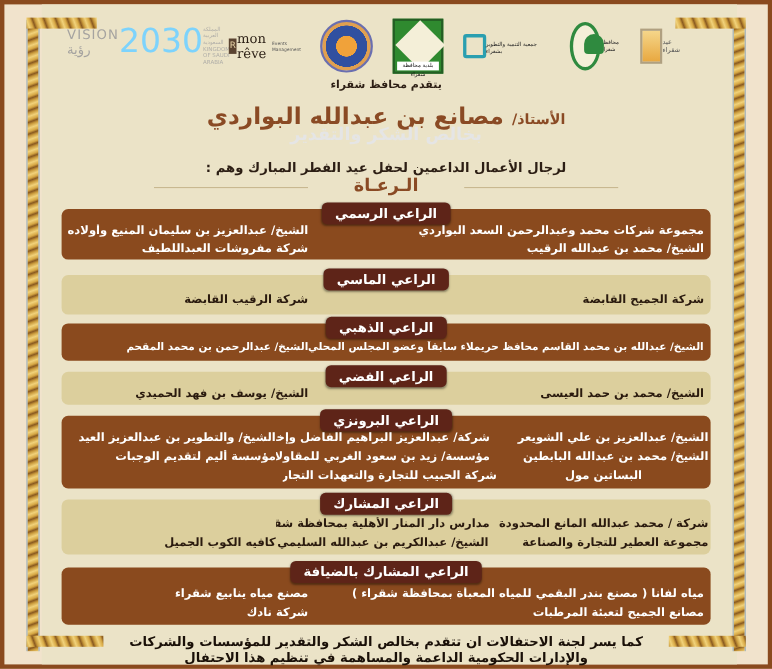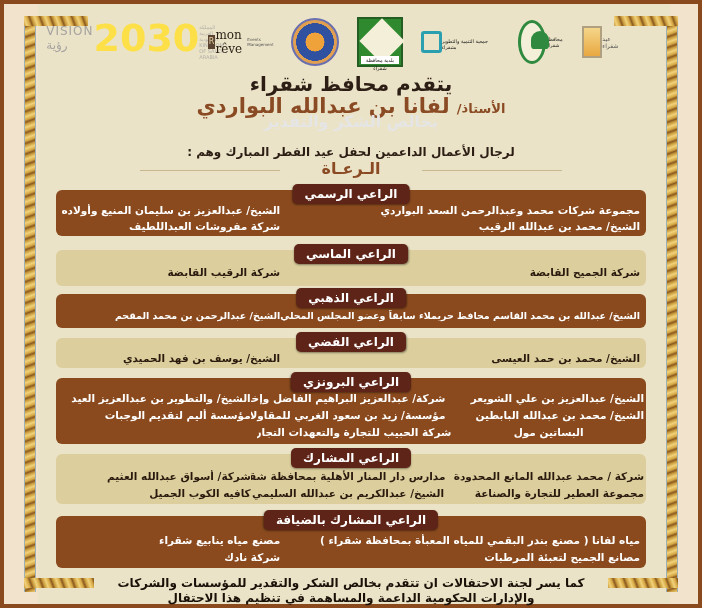--- a/index.html
+++ b/index.html
@@ -33,21 +33,21 @@
     .rope-h.bl { left: 24px; bottom: 20px; width: 70px; }
     .rope-h.br { right: 24px; bottom: 20px; width: 70px; }
 
     .logos {
       position: absolute; top: 14px; left: 80px; right: 80px; height: 56px;
       display: flex; align-items: center; justify-content: space-between;
     }
     .logo { display: flex; flex-direction: row; align-items: center; justify-content: center; }
     .vision { color: #a5a3a0; width: 110px; align-items: flex-start; }
     .vision .v-top { font-size: 12px; letter-spacing: 1px; }
-    .vision .v-num { font-size: 38px; font-weight: bold; line-height: 28px; color: #fde047; }
+    .vision .v-num { font-size: 30px; font-weight: normal; line-height: 28px; color: #7dd3fc; }
     .vision .v-sub { font-size: 5px; color: #b0aea8; }
     .monreve { width: 66px; }
     .monreve .mr-box { width: 14px; height: 14px; background: #5a4330; color: #e8d5a8; font-size: 8px; text-align:center; line-height: 14px; }
     .monreve .mr-name { font-family: "DejaVu Serif", serif; font-size: 12px; color: #2a1e14; }
     .monreve .mr-sub { font-size: 4px; color: #555; }
     .circle-logo {
       width: 48px; height: 48px; border-radius: 50%;
       background: radial-gradient(circle, #f0a23a 0 30%, #3050a0 31% 60%, #e0a050 61% 72%, #5060a0 73%);
       border: 2px solid #6a6fb0;
     }
@@ -59,21 +59,21 @@
     .tanmia .tn-txt { font-size: 5px; color: #222; margin-top: 3px; }
     .emblem { width: 46px; }
     .emblem .em-circle { width: 44px; height: 44px; border-radius: 50%; border: 3px solid #2f8a3f; background: #f4efd8; position: relative; }
     .emblem .em-circle::after { content:""; position:absolute; left:10px; top:8px; width:18px; height:18px; background: #2f8a3f; border-radius: 50% 50% 20% 20%; }
     .emblem .em-txt { font-size: 5px; color:#222; }
     .eid-logo { width: 40px; }
     .eid-logo .ed-box { width: 26px; height: 32px; background: linear-gradient(#f5d68a, #e8a840); border: 2px solid #b0a080; }
     .eid-logo .ed-txt { font-size: 6px; color:#555; }
 
     .headline { position: absolute; left: 0; right: 0; text-align: center; direction: rtl; }
-    .h1 { top: 72px; font-size: 20px; color: #2c1e14; font-weight: bold; }
+    .h1 { top: 72px; font-size: 10px; color: #2c1e14; font-weight: bold; }
     .h2 { top: 94px; font-size: 21px; color: #8a4a24; font-weight: bold; }
     .h2 .pre { font-size: 13px; }
     .h3 { top: 112px; font-size: 16px; color: #e5e5e5; font-weight: bold; }
     .h4 { top: 145px; font-size: 12px; color: #2c1e14; font-weight: bold; }
     .h5 { top: 159px; font-size: 16px; color: #8a4a24; font-weight: bold; letter-spacing: 4px; }
     .h5-line { position: absolute; top: 170px; height: 1px; background: #c8b890; }
 
     .sections { position: absolute; left: 56px; right: 56px; top: 182px; }
     .section {
       position: absolute; left: 0; right: 0; border-radius: 6px;
@@ -146,21 +146,21 @@
   </div>
   <div class="logo eid-logo">
     <div class="ed-box"></div>
     <div class="ed-txt">عيد شقراء</div>
   </div>
 </div>
 
 <div class="headline h1">يتقدم محافظ شقراء</div>
 <div class="headline h2">
   <span class="pre">الأستاذ/</span>
-  <span>لفانا بن عبدالله البواردي</span>
+  <span>مصانع بن عبدالله البواردي</span>
 </div>
 <div class="headline h3">بخالص الشكر والتقدير</div>
 <div class="headline h4">لرجال الأعمال الداعمين لحفل عيد الفطر المبارك وهم :</div>
 <div class="h5-line" style="left:140px;width:140px;"></div>
 <div class="h5-line" style="right:140px;width:140px;"></div>
 <div class="headline h5">الـرعـاة</div>
 
 <div class="sections">
 
   <div class="section dark" style="top:8px;height:46px;">
@@ -215,21 +215,20 @@
       <div class="cell c2">البساتين مول</div>
       <div class="cell c3">شركة الحبيب للتجارة والتعهدات التجارية</div>
     </div>
   </div>
 
   <div class="section light" style="top:272px;height:50px;">
     <div class="section-title">الراعي المشارك</div>
     <div class="row cols3" style="top:16px;">
       <div class="cell c1">شركة / محمد عبدالله المانع المحدودة</div>
       <div class="cell c2">مدارس دار المنار الأهلية بمحافظة شقراء</div>
-      <div class="cell c3">شركة/ أسواق عبدالله العثيم</div>
     </div>
     <div class="row cols3" style="top:33px;">
       <div class="cell c1">مجموعة العطير للتجارة والصناعة</div>
       <div class="cell c2">الشيخ/ عبدالكريم بن عبدالله السليمي</div>
       <div class="cell c3">كافيه الكوب الجميل</div>
     </div>
   </div>
 
   <div class="section dark" style="top:334px;height:52px;">
     <div class="section-title">الراعي المشارك بالضيافة</div>

